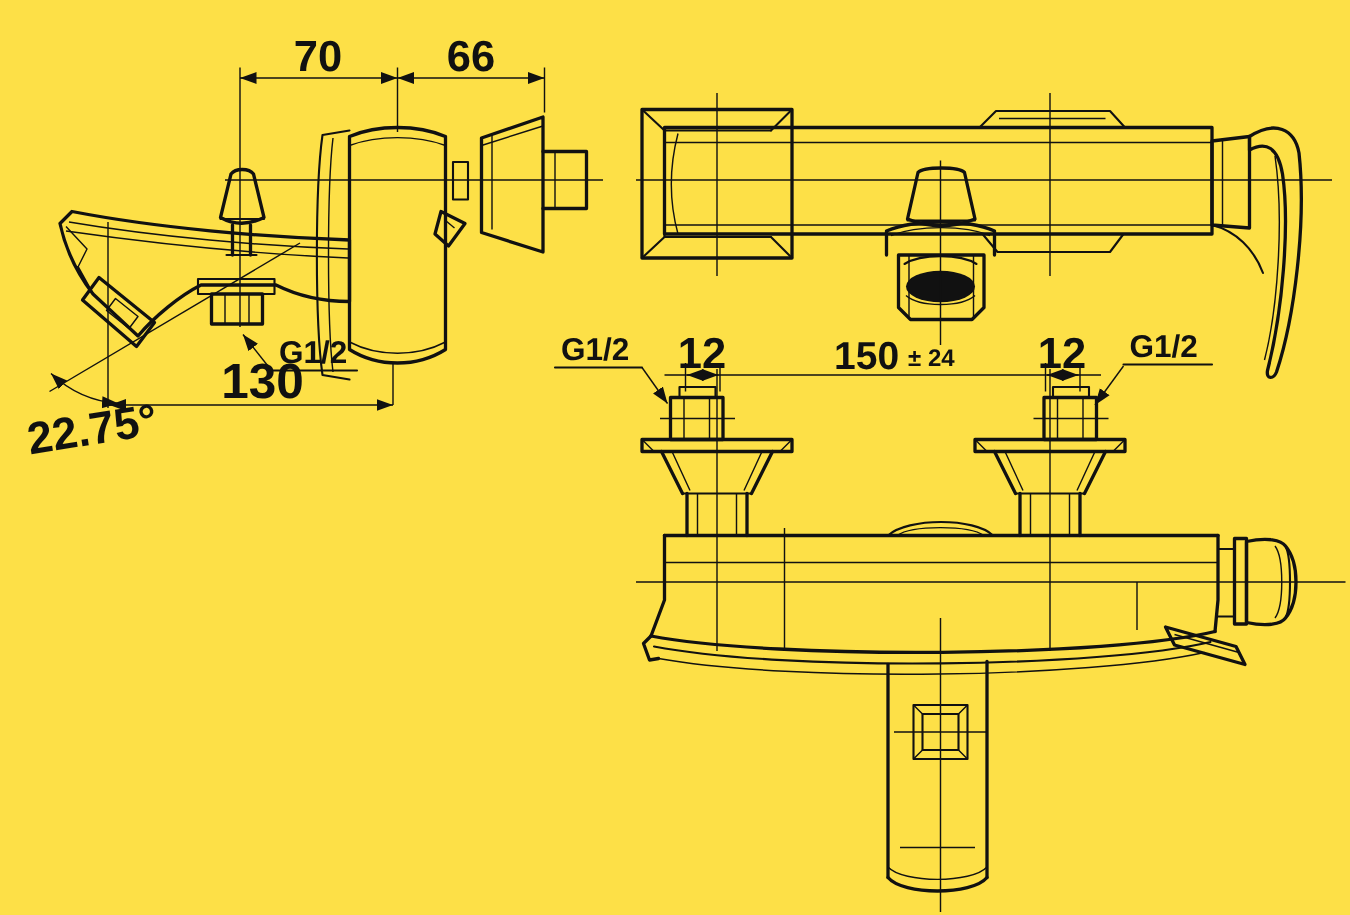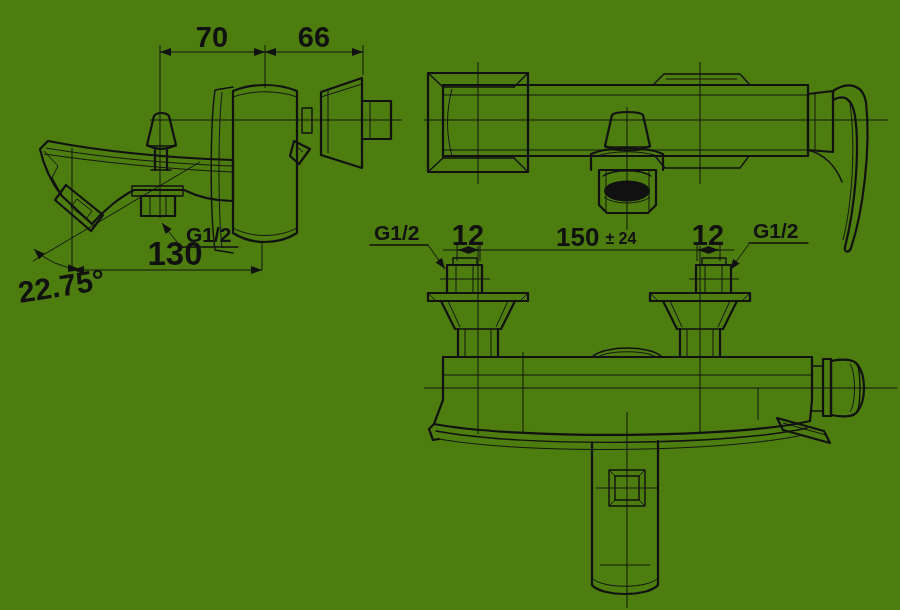--- a/index.html
+++ b/index.html
@@ -1,16 +1,16 @@
 <!DOCTYPE html>
 <html><head>
 <meta charset="utf-8">
 <style>
   html,body{margin:0;padding:0;background:#fff;}
-  .stage{width:900px;height:610px;background:#4d7c0f;position:relative;overflow:hidden;
+  .stage{width:900px;height:610px;background:#fde047;position:relative;overflow:hidden;
          font-family:"Liberation Sans",sans-serif;}
   svg{display:block}
   svg text{fill:#111;font-family:"Liberation Sans",sans-serif;font-weight:bold;}
   .h{fill:none;stroke:#111;stroke-width:2.2;stroke-linejoin:round;stroke-linecap:round;}
   .m{fill:none;stroke:#111;stroke-width:1.4;stroke-linejoin:round;stroke-linecap:round;}
   .t{fill:none;stroke:#111;stroke-width:0.95;stroke-linejoin:round;stroke-linecap:butt;}
   .blk{fill:#111;stroke:none;}
   .tx-md{font-size:29px;}
   .tx-lg{font-size:33px;}
   .tx-sm{font-size:21px;}

